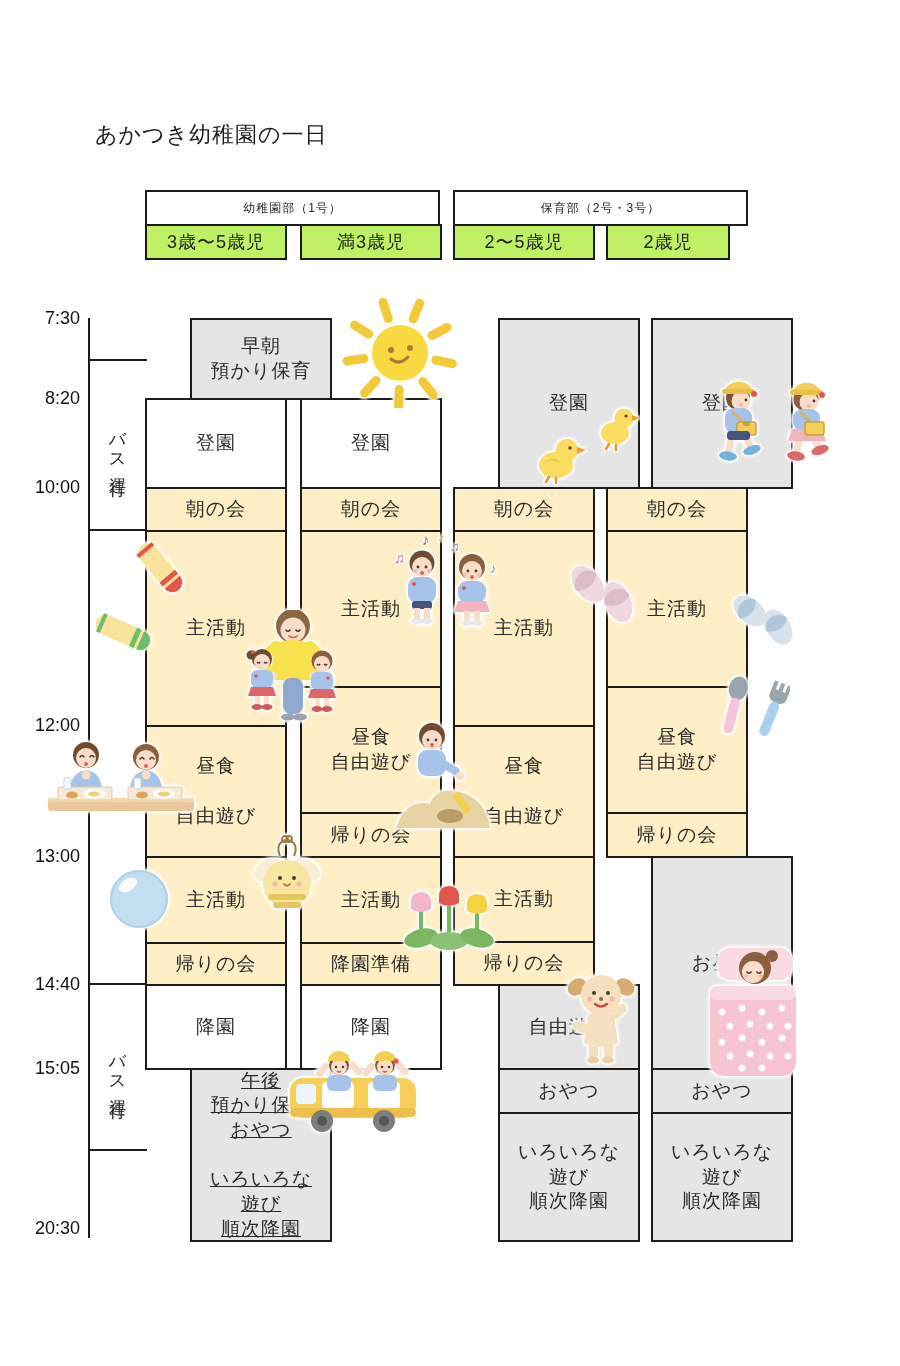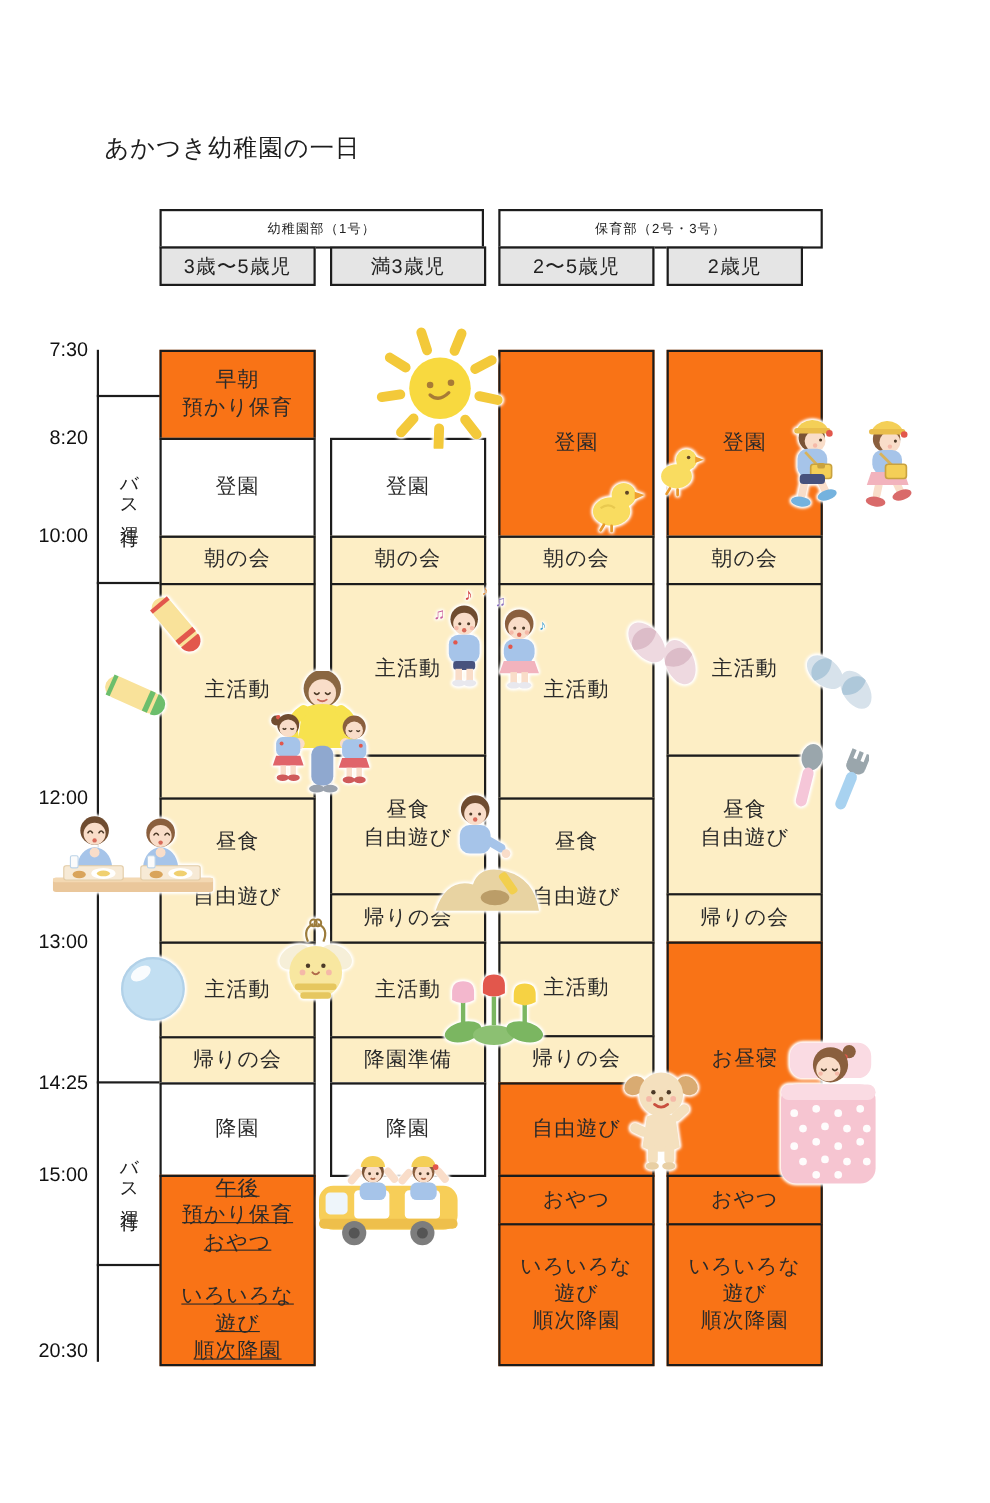--- a/index.html
+++ b/index.html
@@ -2,34 +2,34 @@
 <html><head>
 <meta charset="utf-8">
 <style>
   html,body{margin:0;padding:0;background:#fff;}
   .canvas{position:relative;width:900px;height:1366px;background:#fff;overflow:hidden;
           font-family:"Liberation Sans","DejaVu Sans",sans-serif;color:#222;}
   .title{position:absolute;left:95px;top:120px;font-size:22px;font-weight:500;letter-spacing:1px;margin:0;color:#1c1c1c;}
   
   .hgroup{position:absolute;top:190px;height:36px;border:2px solid #1c1c1c;background:#fff;
           display:flex;align-items:center;justify-content:center;font-size:12px;letter-spacing:1px;box-sizing:border-box;z-index:2;}
-  .hsub{position:absolute;top:224px;height:36px;border:2px solid #1c1c1c;background:#e5e5e5;
+  .hsub{position:absolute;top:224px;height:36px;border:2px solid #1c1c1c;background:#bef264;
         display:flex;align-items:center;justify-content:center;font-size:18px;letter-spacing:1px;box-sizing:border-box;z-index:2;}
   
   .vline{position:absolute;left:88px;top:318px;width:2px;height:920px;background:#1c1c1c;}
   .tick{position:absolute;left:88px;width:59px;height:2px;background:#1c1c1c;}
   .time-label{position:absolute;left:0;width:80px;text-align:right;font-size:18px;line-height:22px;color:#111;}
   .bus{position:absolute;left:90px;width:55px;display:flex;align-items:center;justify-content:center;
        writing-mode:vertical-rl;font-size:17px;letter-spacing:3px;color:#222;}
   
   .col{position:absolute;top:0;width:142px;height:100%;}
   .cell{position:absolute;left:0;width:142px;border:2px solid #1c1c1c;box-sizing:border-box;
         display:flex;align-items:center;justify-content:center;text-align:center;
         white-space:pre-line;font-size:19px;line-height:1.3;letter-spacing:1px;color:#2a2a2a;z-index:1;}
-  .cell[data-tone="green"]{background:#f97316;}
+  .cell[data-tone="green"]{background:#e5e5e5;margin-left:45px;}
   .cell[data-tone="cream"]{background:#fdeec5;}
   .cell[data-tone="white"]{background:#ffffff;}
   
   .sticker{position:absolute;z-index:6;filter:drop-shadow(0 0 1.5px #fff) drop-shadow(0 0 1.5px #fff) drop-shadow(0 0 1px #fff);}
   .sticker svg{display:block;}
 </style>
 </head>
 <body>
 
 <div class="canvas">
@@ -42,22 +42,22 @@
   <div class="hsub" style="left:300px;width:142px;">満3歳児</div>
   <div class="hsub" style="left:453px;width:142px;">2〜5歳児</div>
   <div class="hsub" style="left:606px;width:124px;">2歳児</div>
 
   <div class="vline"></div>
   <div class="time-label" style="top:307px;">7:30</div>
   <div class="time-label" style="top:387px;">8:20</div>
   <div class="time-label" style="top:476px;">10:00</div>
   <div class="time-label" style="top:714px;">12:00</div>
   <div class="time-label" style="top:845px;">13:00</div>
-  <div class="time-label" style="top:973px;">14:25</div>
-  <div class="time-label" style="top:1057px;">15:00</div>
+  <div class="time-label" style="top:973px;">14:40</div>
+  <div class="time-label" style="top:1057px;">15:05</div>
   <div class="time-label" style="top:1217px;">20:30</div>
 
   <div class="tick" style="top:359px;"></div>
   <div class="tick" style="top:529px;"></div>
   <div class="tick" style="top:983px;"></div>
   <div class="tick" style="top:1149px;"></div>
   <div class="bus" style="top:368px;height:155px;">バス運行</div>
   <div class="bus" style="top:992px;height:150px;">バス運行</div>
 
   <div class="col" style="left:145px;">

